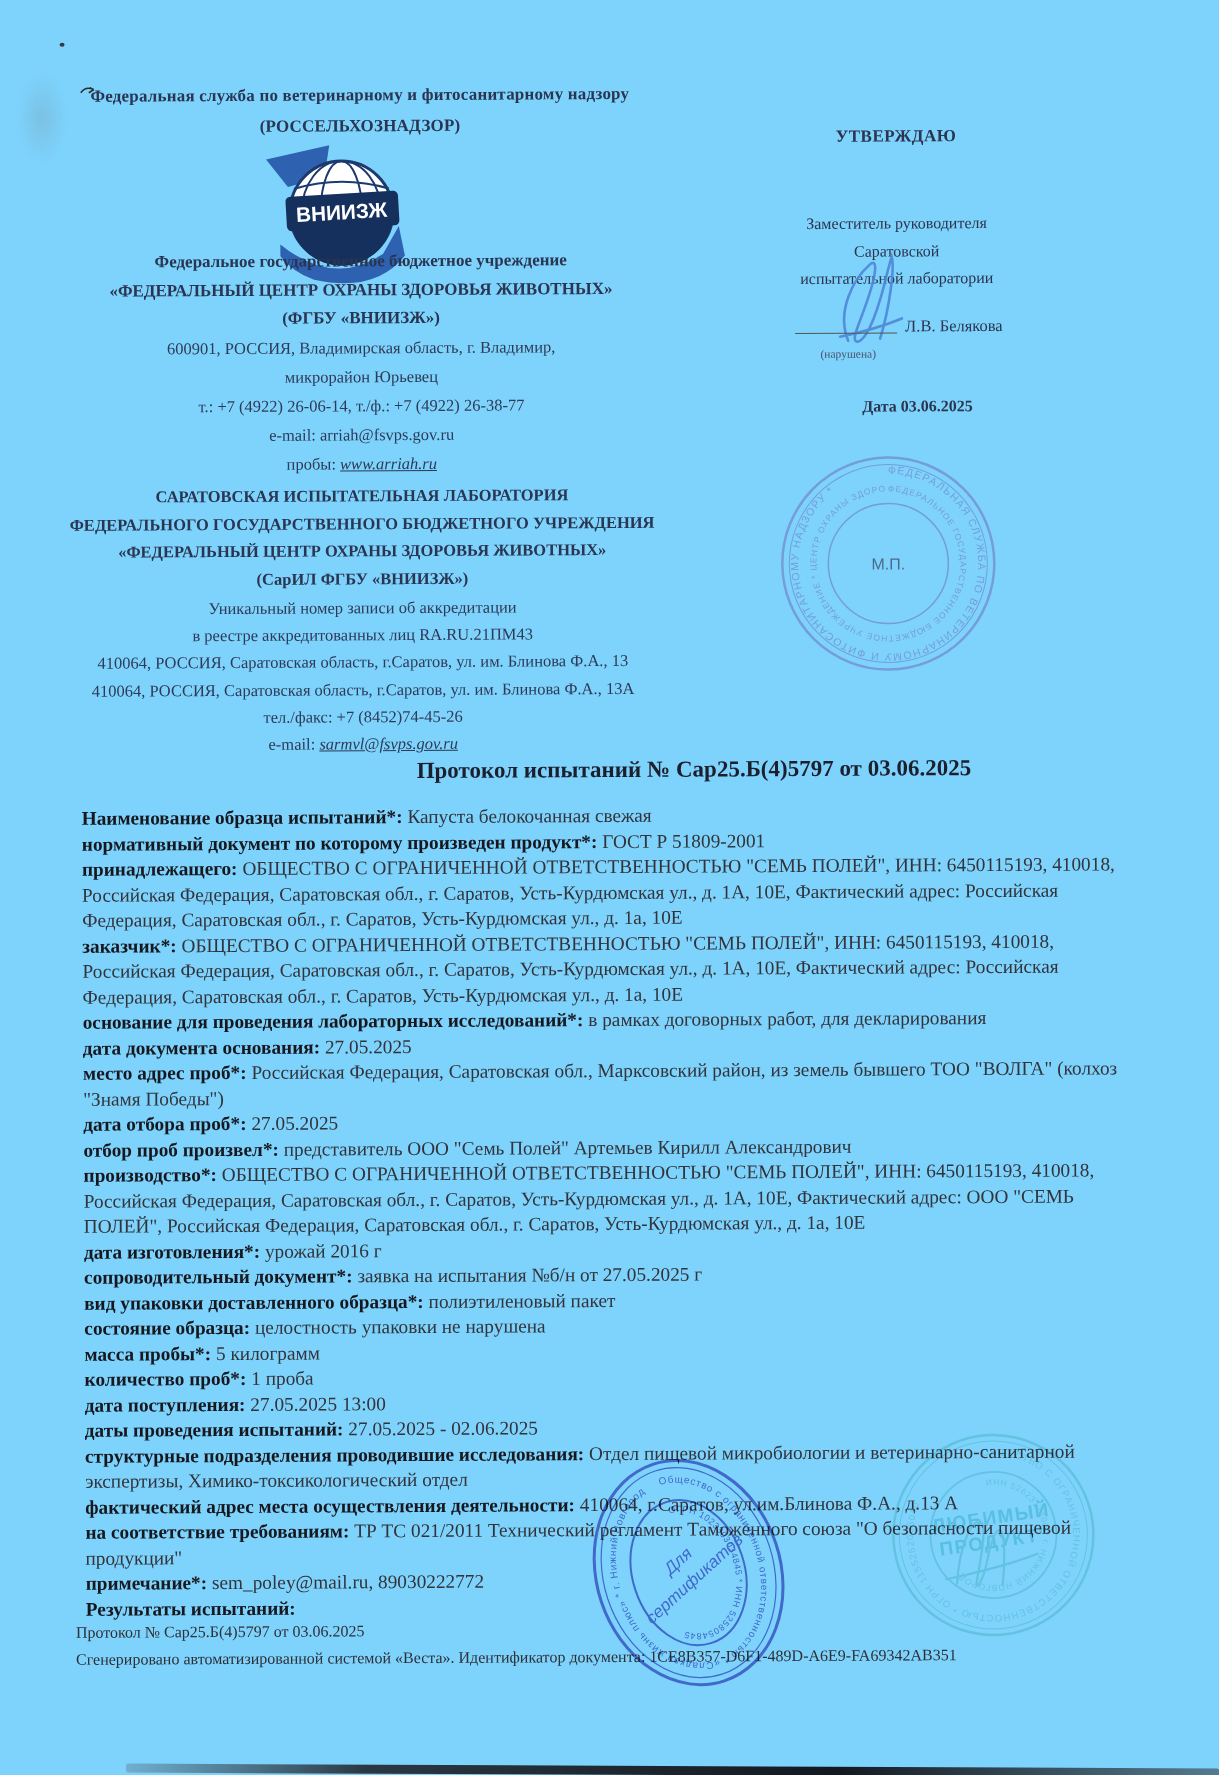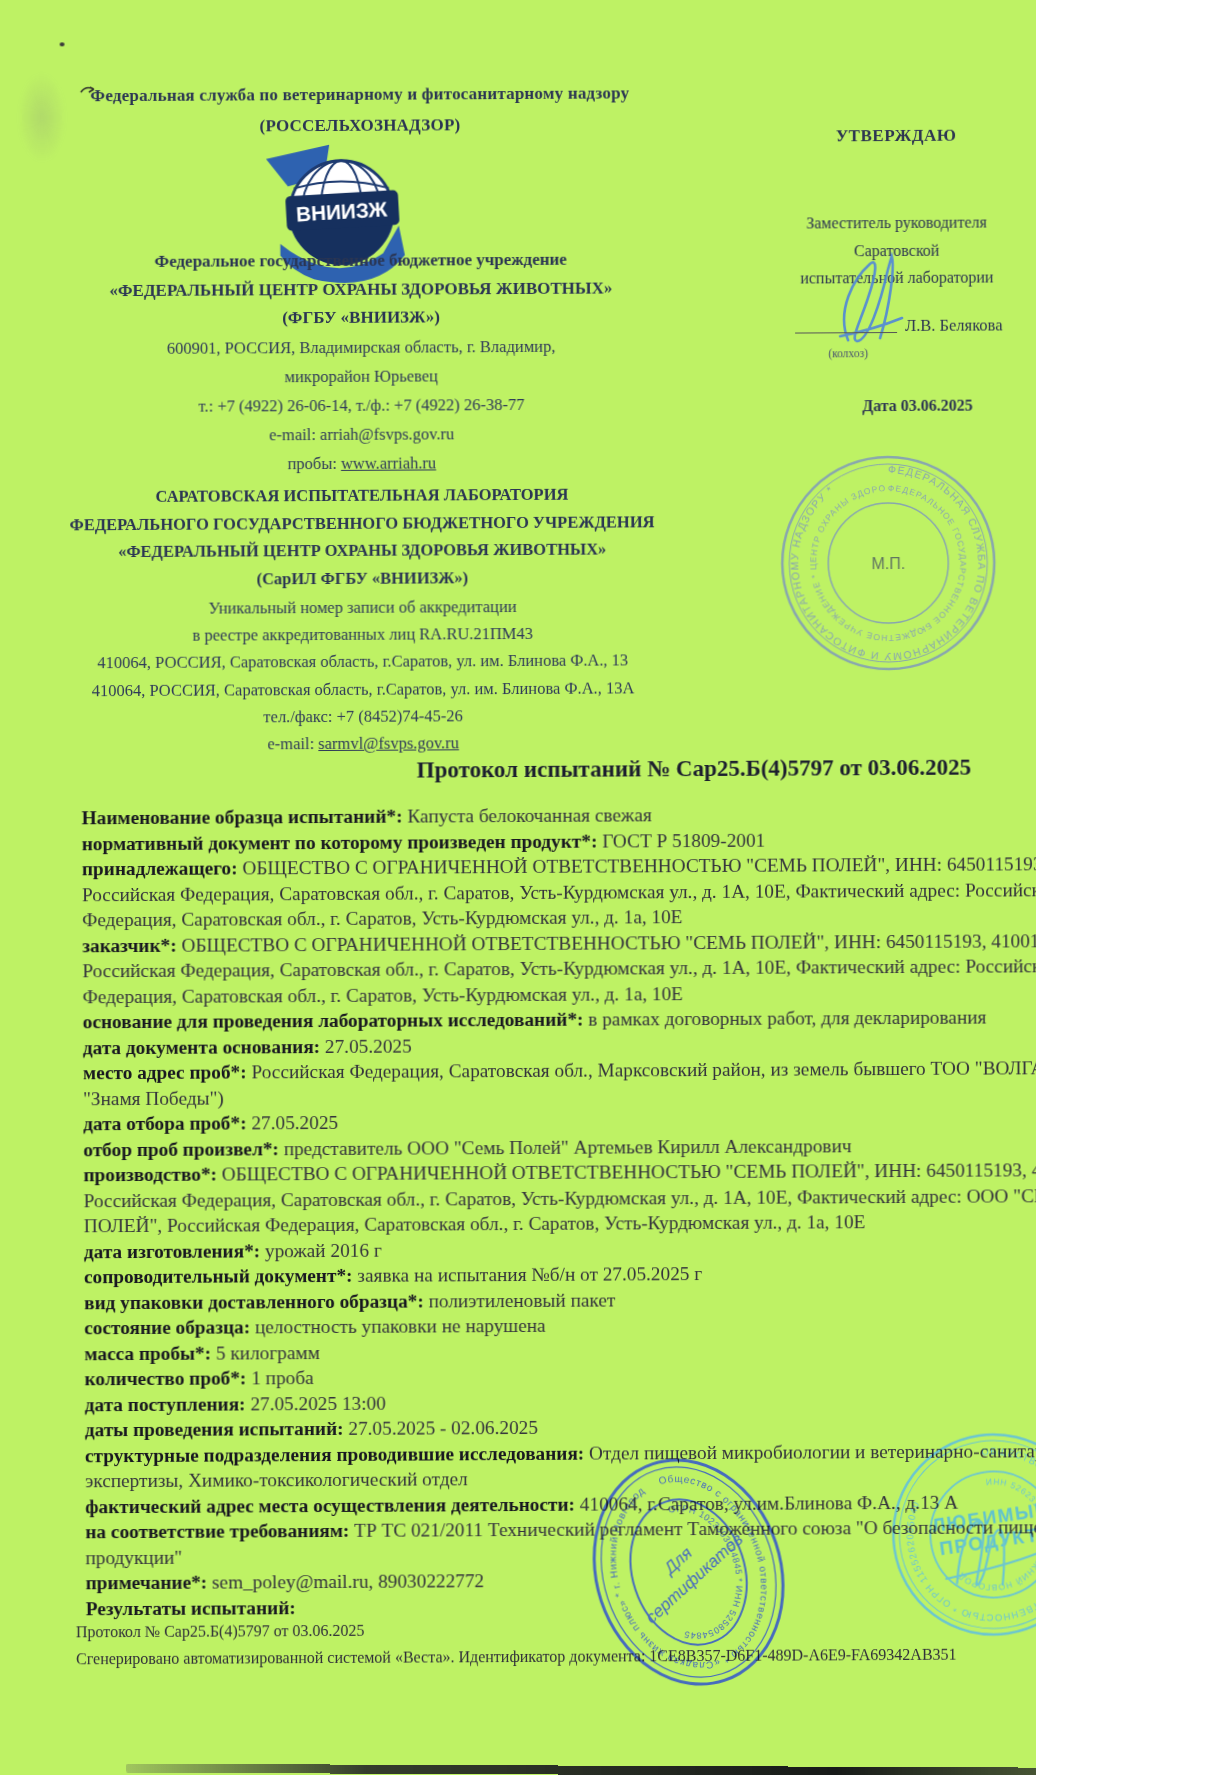--- a/index.html
+++ b/index.html
@@ -1,37 +1,37 @@
 <!DOCTYPE html>
 <html><head>
 <meta charset="utf-8">
 <style>
   html,body{margin:0;padding:0;background:#ffffff;}
-  .page{position:relative;width:1036px;height:1775px;background:#bef264;overflow:hidden;
+  .page{position:relative;width:1219px;height:1775px;background:#7dd3fc;overflow:hidden;
         font-family:"Liberation Serif","DejaVu Serif",serif;color:#33333b;}
   .tilt{position:absolute;inset:0;transform:rotate(-0.3deg);transform-origin:50% 50%;}
 
   
   .artifact-dot{position:absolute;left:64px;top:40px;width:5px;height:4px;background:#3a3a3a;border-radius:50%;}
   .artifact-scribble{position:absolute;left:84px;top:82px;}
   .artifact-smudge{position:absolute;left:22px;top:70px;width:48px;height:90px;border-radius:50%;
     background:radial-gradient(closest-side,rgba(120,120,128,0.20),rgba(120,120,128,0));filter:blur(2px);}
   .scan-edge{position:absolute;left:126px;bottom:0;width:1093px;height:9px;transform:rotate(0.25deg);
     background:linear-gradient(to right,rgba(70,70,76,.25),rgba(28,28,34,.85) 22%,rgba(14,14,20,.95) 65%,rgba(50,50,56,.55));border-radius:2px;}
 
   
   .hl{position:absolute;left:64px;width:600px;text-align:center;color:#2a3552;}
   .hl div{white-space:nowrap;}
   .hl-top{top:78px;font-weight:bold;font-size:17px;line-height:31px;letter-spacing:.2px;}
   .logo{position:absolute;left:258px;top:132px;}
   .hl-org{top:246px;font-weight:bold;font-size:17px;line-height:28.5px;}
   .hl-addr{top:332px;font-size:16.5px;line-height:29px;color:#2e3a58;}
   .hl-lab{top:481px;font-weight:bold;font-size:16.5px;line-height:27.5px;}
   .hl-accr{top:593px;font-size:16.5px;line-height:27.2px;color:#2e3a58;}
-  .link{color:#2e3a58;text-decoration:underline;cursor:pointer;}
+  .link{color:#2e3a58;text-decoration:underline;cursor:pointer;font-style:italic;}
 
   
   .hr-col{position:absolute;left:750px;width:300px;text-align:center;color:#2c3550;}
   .approve{top:128px;font-weight:bold;font-size:17px;letter-spacing:.5px;}
   .pos{top:211px;font-size:16px;line-height:27.5px;}
   .sig-svg{position:absolute;left:833px;top:250px;}
   .sig-row{position:absolute;left:798px;top:318px;width:215px;display:flex;align-items:flex-end;gap:8px;font-size:16.5px;color:#2c3550;}
   .sig-underline{display:inline-block;width:102px;height:1px;border-bottom:1.4px solid #555;margin-bottom:3px;}
   .sig-caption{position:absolute;left:806px;top:349px;width:90px;text-align:center;font-size:11.5px;color:#49536f;}
   .date-line{position:absolute;left:840px;top:399px;width:160px;text-align:center;font-size:16px;color:#2c3550;font-weight:bold;}
@@ -127,21 +127,21 @@
     </div>
 
     <svg class="sig-svg" width="90" height="100" viewBox="0 0 90 100">
       <path d="M18 92 C6 62 24 30 40 16 C48 9 47 24 38 50 C30 74 20 92 27 93 C38 92 50 56 58 22 L62 8 C65 18 60 58 50 90 M10 88 C30 84 52 78 72 70" stroke="#4f86d8" stroke-width="2.6" fill="none" stroke-linecap="round" opacity="0.9"></path>
     </svg>
 
     <div class="sig-row">
       <span class="sig-underline"></span>
       <span>Л.В. Белякова</span>
     </div>
-    <div class="sig-caption">(колхоз)</div>
+    <div class="sig-caption">(нарушена)</div>
     <div class="date-line">Дата 03.06.2025</div>
 
     <svg class="stamp stamp-mp" width="230" height="230" viewBox="0 0 230 230">
       <g stroke="#7288cc" fill="none">
         <circle cx="115" cy="115" r="106" stroke-width="2.5"></circle>
         <circle cx="115" cy="115" r="99" stroke-width="1"></circle>
         <circle cx="115" cy="115" r="60" stroke-width="1.5"></circle>
       </g>
       <defs>
         <path id="mp-outer" d="M115 25 a90 90 0 1 1 -0.2 0"></path>

